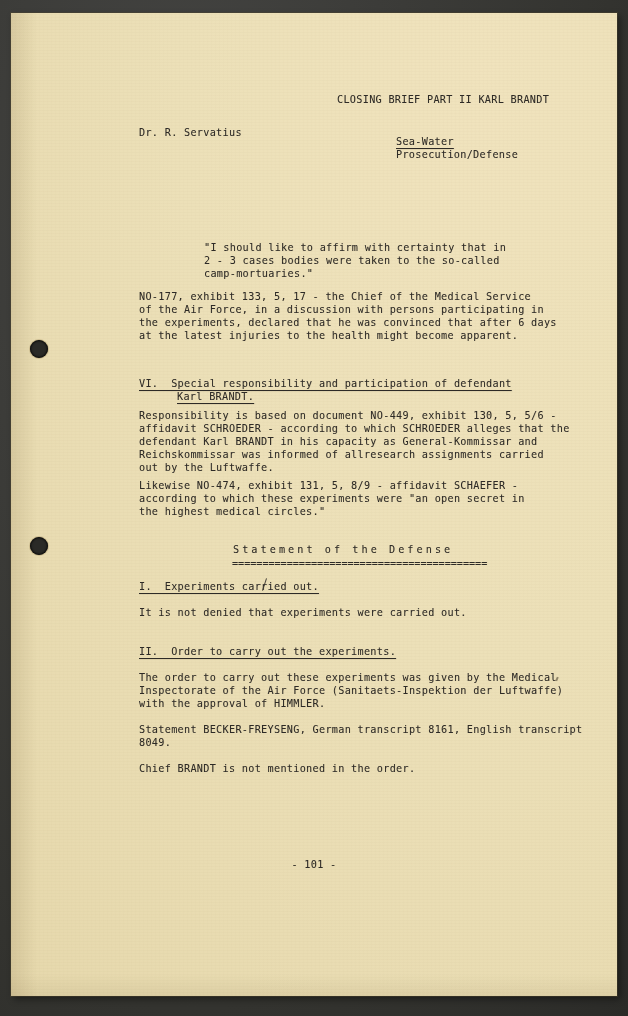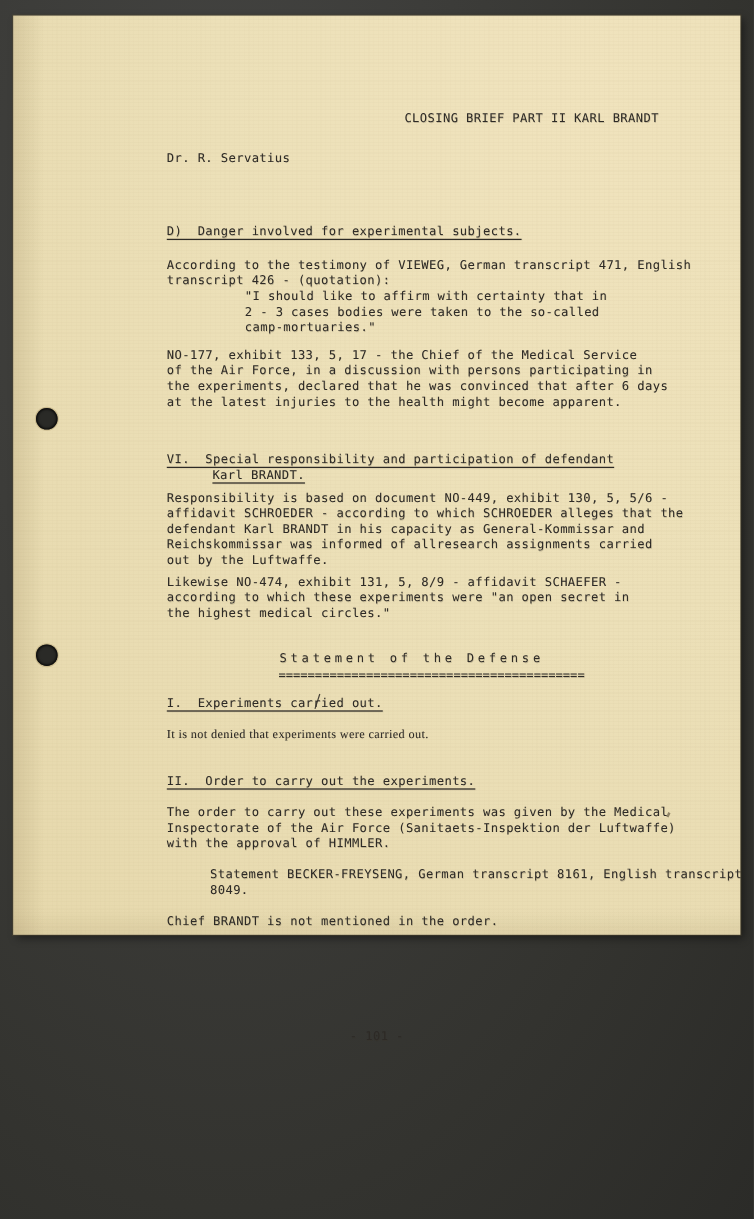--- a/index.html
+++ b/index.html
@@ -23,21 +23,21 @@
     background:
       radial-gradient(ellipse at 30% 20%, #454543 0%, #33332f 70%, #2b2b28 100%);
   }
 
   
   #sheet {
     position: absolute;
     left: 11px;
     top: 13px;
     width: 606px;
-    height: 766px;
+    height: 983px;
     background:
       radial-gradient(ellipse at 78% 8%, #f0e3bd 0%, #ece0b8 45%, #e6d8ac 100%);
     box-shadow:
       0 0 0 1px rgba(90,78,50,0.35),
       3px 3px 7px rgba(0,0,0,0.45);
   }
   
   #sheet::after {
     content: "";
     position: absolute;
@@ -104,26 +104,26 @@
   #para-no177  { left: 128px; top: 277px; }
 
   #sec-vi-head { left: 128px; top: 352px; margin-top: 12px; }
   #para-resp   { left: 128px; top: 396px; }
   #para-likewise { left: 128px; top: 466px; }
 
   #defense-head { left: 222px; top: 530px; letter-spacing: 3.1px; }
   #defense-rule { left: 221px; top: 544px; letter-spacing: 0px; font-size: 10.1px; }
 
   #sec-i-head  { left: 128px; top: 567px; }
-  #para-i      { left: 128px; top: 593px; font-family: Liberation Serif, serif; }
+  #para-i      { left: 128px; top: 593px; }
 
   #sec-ii-head { left: 128px; top: 632px; }
   #para-ii     { left: 128px; top: 658px; }
 
-  #para-becker { left: 128px; top: 710px; margin-left: 36px; }
+  #para-becker { left: 128px; top: 710px; }
   #para-notmentioned { left: 128px; top: 749px; }
 
   #page-number { left: 0px; top: 845px; width: 606px; text-align: center; white-space: pre; }
 
   
   #overstrike-slash {
     position: absolute;
     left: 253px;
     top: 565px;
     width: 1px;
@@ -150,25 +150,24 @@
 <div id="backing"></div>
 
 <div id="sheet">
 
   <div id="typescript">
 
     <div class="blk" id="hdr-title">CLOSING BRIEF PART II KARL BRANDT</div>
 
     <div class="blk" id="hdr-addressee">Dr. R. Servatius</div>
 
-
-    <div class="blk u" id="sec-d-head">D)  Danger involved for experimental subjects.</div>
-
-    <div class="blk" id="para-vieweg">According to the testimony of VIEWEG, German transcript 471, English
-transcript 426 - (quotation):</div>
+    <div class="blk" id="hdr-subject"><span class="u">Sea-Water</span>
+<span>Prosecution/Defense</span></div>
+
+
 
     <div class="blk" id="quote-vieweg">"I should like to affirm with certainty that in
 2 - 3 cases bodies were taken to the so-called
 camp-mortuaries."</div>
 
     <div class="blk" id="para-no177">NO-177, exhibit 133, 5, 17 - the Chief of the Medical Service
 of the Air Force, in a discussion with persons participating in
 the experiments, declared that he was convinced that after 6 days
 at the latest injuries to the health might become apparent.</div>
 

